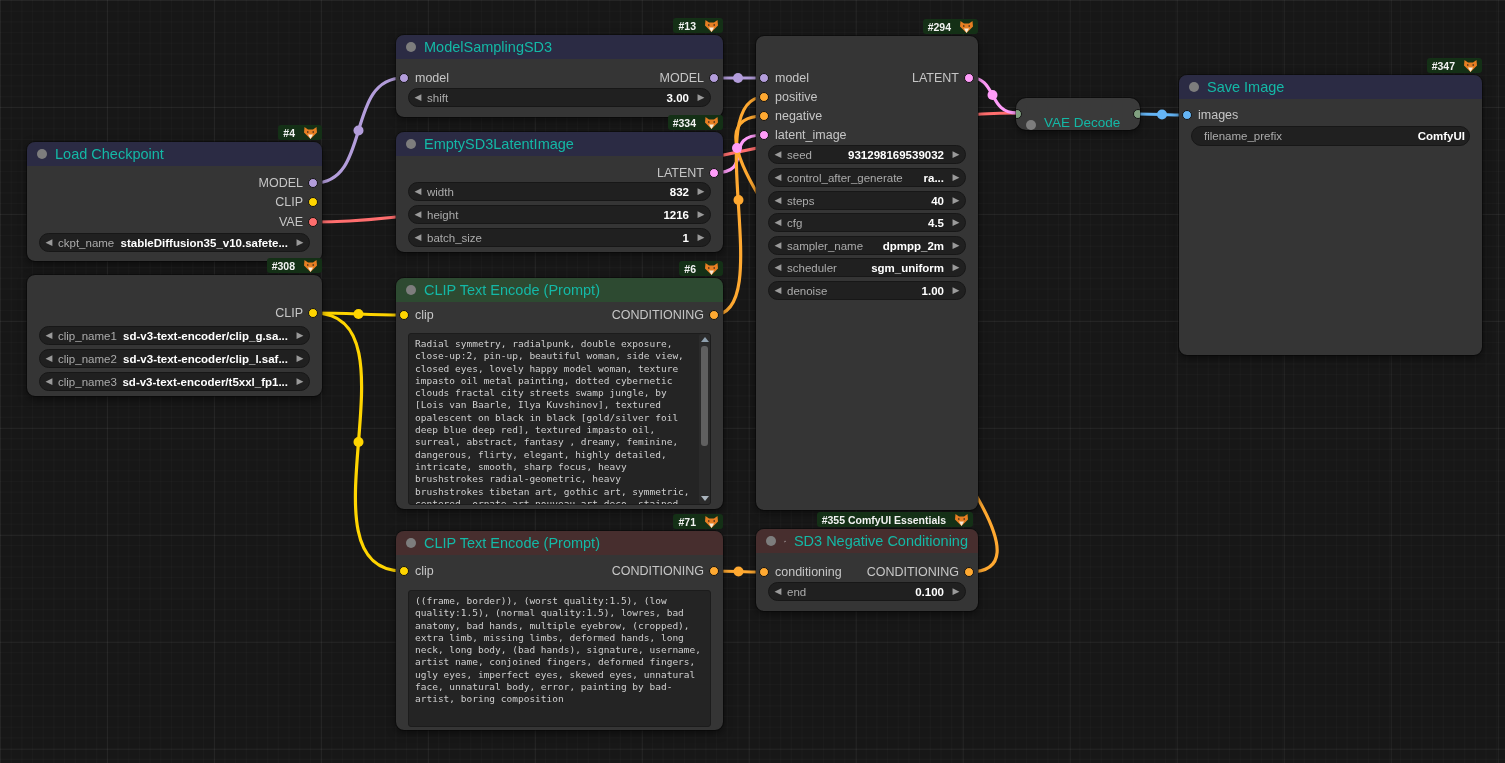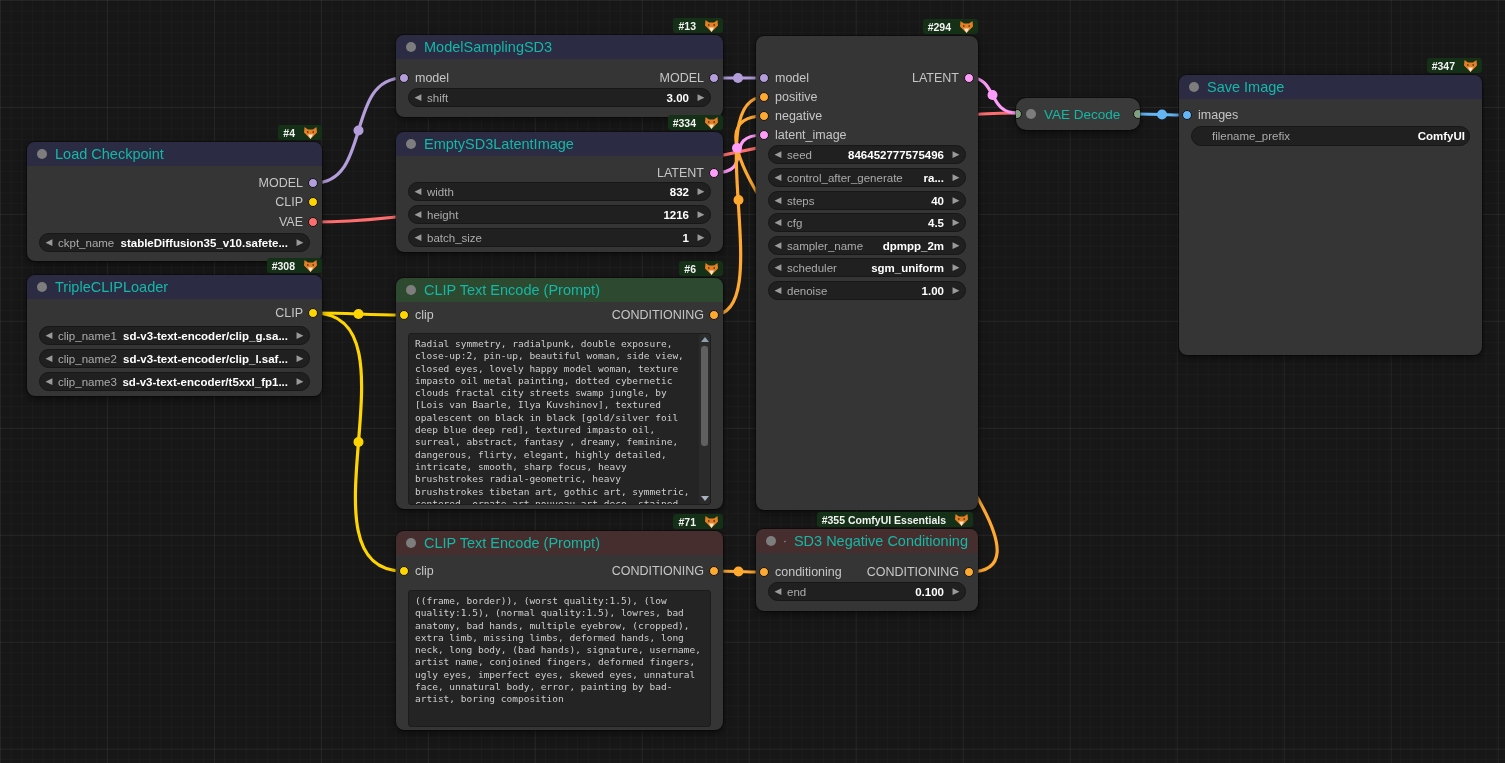--- a/index.html
+++ b/index.html
@@ -17,21 +17,21 @@
   svg.wires{position:absolute;left:0;top:0;z-index:1;}
   .wire{fill:none;stroke-width:3.2;}
   .node{
     position:absolute;z-index:2;background:#353535;border-radius:8px;
     box-shadow:0 3px 9px rgba(0,0,0,.5);outline:1px solid rgba(0,0,0,.35);
   }
   .hd{height:24px;border-radius:8px 8px 0 0;display:flex;align-items:center;gap:8px;padding:0 10px;overflow:hidden;}
   .hdr-indigo{background:#2b2b44;}
   .hdr-green{background:#2d4a31;}
   .hdr-maroon{background:#472e2e;}
-  .hdr-gray{background:#3a3a3a;border-radius:10px;}
+  .hdr-gray{background:#3a3a3a;border-radius:10px;align-items:flex-end;}
   .tdot{width:10px;height:10px;border-radius:50%;background:#7d7d7d;flex:0 0 auto;}
   .ttl{color:#14b8a6;font-size:14.5px;white-space:nowrap;}
   .badge{
     position:absolute;top:-17px;height:15px;display:flex;align-items:center;gap:9px;
     background:#143016;border-radius:3px;padding:0 5px;color:#f2f2f2;
     font-size:10.5px;font-weight:bold;white-space:nowrap;z-index:3;
   }
   .iorow{position:absolute;left:0;right:0;height:16px;line-height:16px;font-size:12.5px;}
   .ilbl{position:absolute;left:19px;color:#c6c6c6;}
   .olbl{position:absolute;right:19px;color:#c6c6c6;}
@@ -46,21 +46,21 @@
   .p-image{background:#64B5F6;}
   .p-col{background:#80A080;}
   .widget{
     position:absolute;left:12px;right:12px;height:19px;background:#202020;
     border:1px solid #171717;border-radius:10px;display:flex;align-items:center;
     font-size:11.5px;color:#ababab;box-sizing:border-box;
   }
   .wa{flex:0 0 18px;text-align:center;color:#9a9a9a;font-size:9px;line-height:17px;}
   .wl{flex:0 0 auto;white-space:nowrap;}
   .wv{flex:1 1 auto;text-align:right;color:#fff;font-weight:bold;white-space:nowrap;overflow:hidden;padding-right:3px;}
-  .widget.plain .wl{padding-left:20px;text-align:right;}
+  .widget.plain .wl{padding-left:12px;text-align:right;}
   .widget.plain .wv{padding-right:4px;}
   .prompt{
     position:absolute;left:12px;right:12px;background:#242424;border-radius:3px;
     font-family:"DejaVu Sans Mono",monospace;font-size:9.5px;line-height:12.3px;
     color:#cfcfcf;padding:4px 6px;overflow:hidden;white-space:pre-wrap;word-break:break-word;
     box-sizing:border-box;border:1px solid #1c1c1c;
   }
   .scrolltrack{position:absolute;right:1px;top:1px;bottom:1px;width:11px;background:#2b2b2b;border-radius:2px;}
   .sthumb{position:absolute;left:2px;width:7px;background:#606060;border-radius:3px;}
   .arr-up{position:absolute;left:1.5px;top:3px;width:0;height:0;border-left:4px solid transparent;border-right:4px solid transparent;border-bottom:5px solid #8fa0ae;}
@@ -134,24 +134,20 @@
   <div class="node" style="left:27px;top:275px;width:295px;height:121px">
     <div class="badge" style="right:0">
       <span>#308</span>
       <svg width="13" height="12" viewBox="0 0 13 12">
           <path d="M0.5 0 L4 2.5 L9 2.5 L12.5 0 L13 5.5 L6.5 12 L0 5.5 Z" fill="#E67E22"></path>
           <path d="M6.5 12 L4 7.5 L9 7.5 Z" fill="#F5E9D6"></path>
           <circle cx="3.8" cy="5" r="0.8" fill="#1c1c1c"></circle>
           <circle cx="9.2" cy="5" r="0.8" fill="#1c1c1c"></circle>
         </svg>
     </div>
-    <div class="hd hdr-indigo">
-      <span class="tdot"></span>
-      <span class="ttl">TripleCLIPLoader</span>
-    </div>
     <div class="iorow" style="top:30px">
         <span class="olbl">CLIP</span>
         <span class="pin out p-clip"></span>
       </div>
     <div class="widget" style="top:51px">
       <span class="wa">◀</span>
       <span class="wl">clip_name1</span>
       <span class="wv">sd-v3-text-encoder/clip_g.sa...</span>
       <span class="wa">▶</span>
     </div>
@@ -310,21 +306,21 @@
         <span class="pin in p-cond"></span>
         <span class="ilbl">negative</span>
       </div>
     <div class="iorow" style="top:91px">
         <span class="pin in p-latent"></span>
         <span class="ilbl">latent_image</span>
       </div>
     <div class="widget" style="top:109px">
       <span class="wa">◀</span>
       <span class="wl">seed</span>
-      <span class="wv">846452777575496</span>
+      <span class="wv">931298169539032</span>
       <span class="wa">▶</span>
     </div>
     <div class="widget" style="top:132px">
       <span class="wa">◀</span>
       <span class="wl">control_after_generate</span>
       <span class="wv">ra...</span>
       <span class="wa">▶</span>
     </div>
     <div class="widget" style="top:155px">
       <span class="wa">◀</span>

